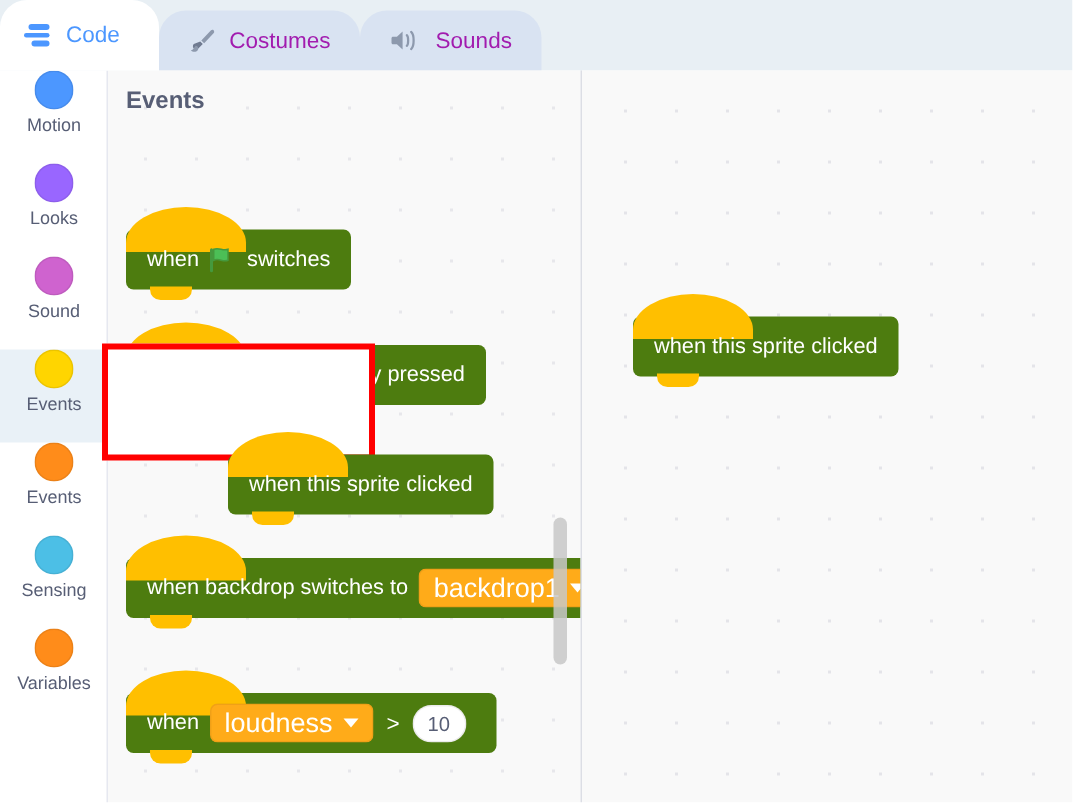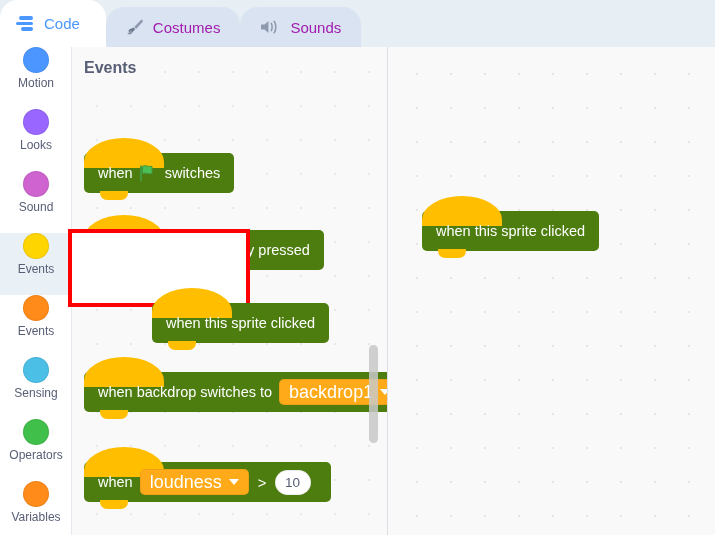--- a/index.html
+++ b/index.html
@@ -263,24 +263,20 @@
   <div class="cat">
     <span class="cat-dot" style="background:#ff8c1a"></span>
     <span class="cat-label">Events</span>
   </div>
 
   <div class="cat">
     <span class="cat-dot" style="background:#4cbfe6"></span>
     <span class="cat-label">Sensing</span>
   </div>
 
-  <div class="cat">
-    <span class="cat-dot" style="background:#40bf4a"></span>
-    <span class="cat-label">Operators</span>
-  </div>
 
   <div class="cat">
     <span class="cat-dot" style="background:#ff8c1a"></span>
     <span class="cat-label">Variables</span>
   </div>
 
 </div>
 
 <div id="palette">
   <div class="dotgrid-pal"></div>

